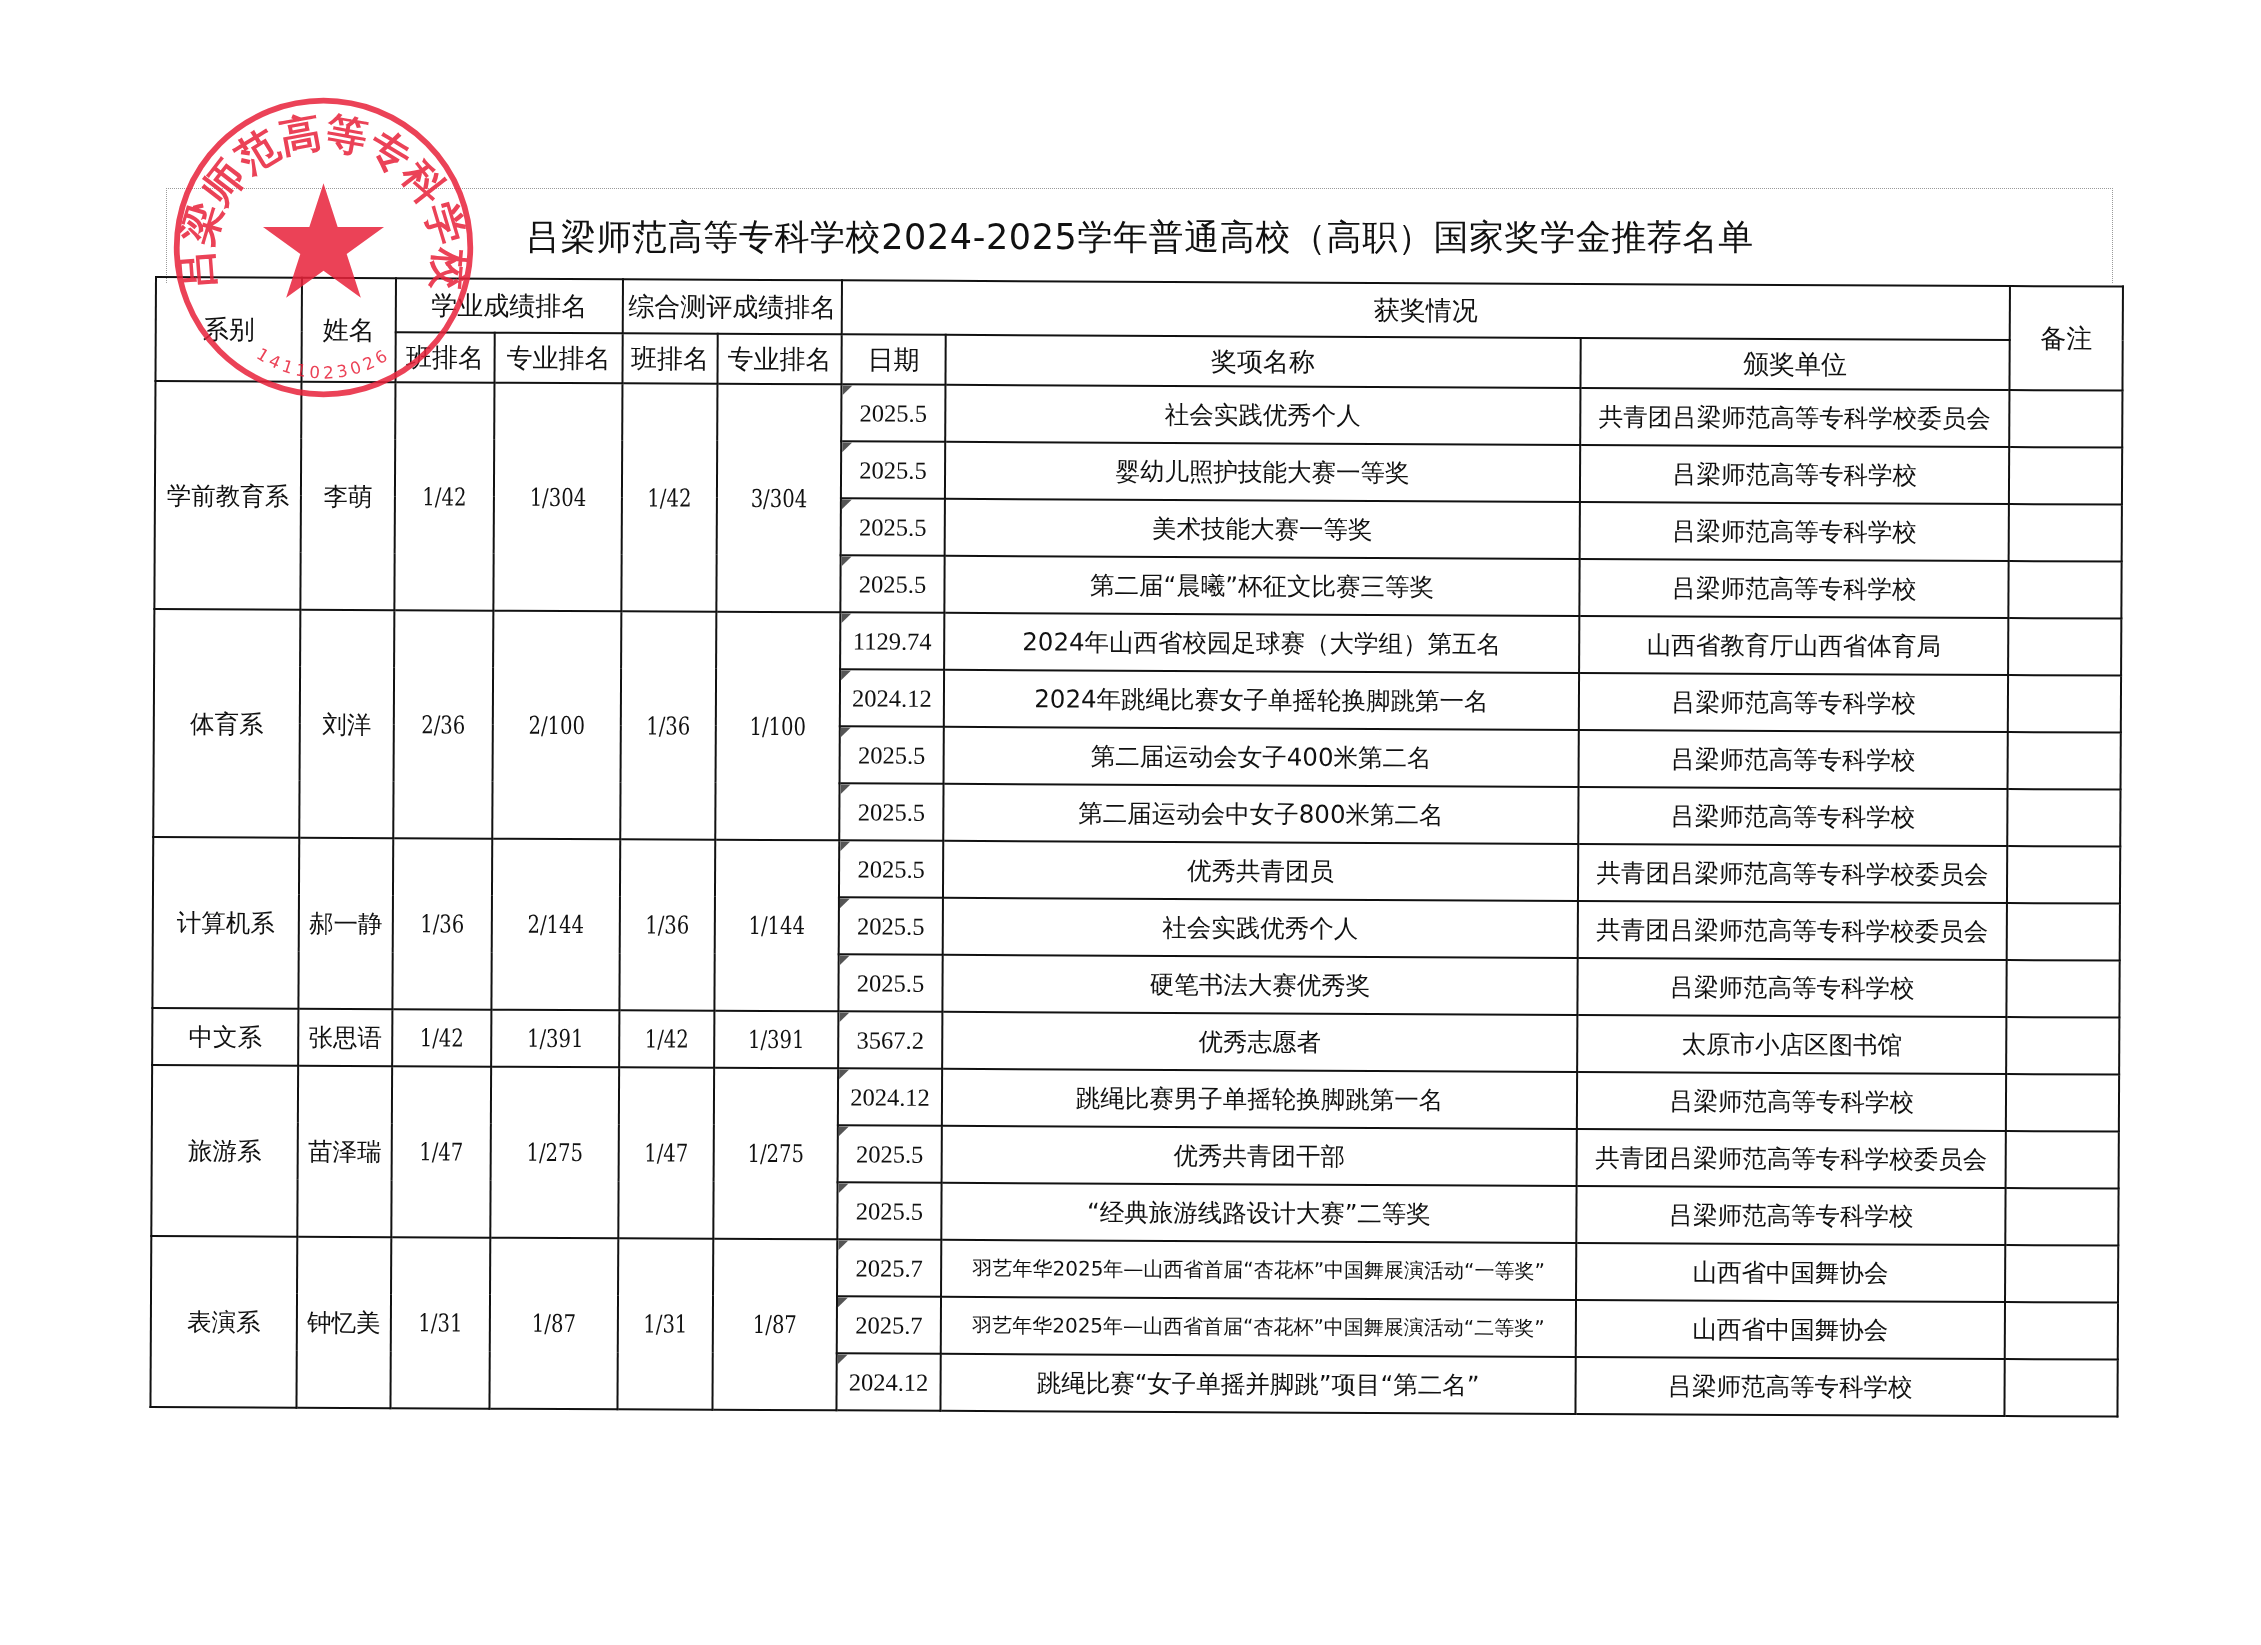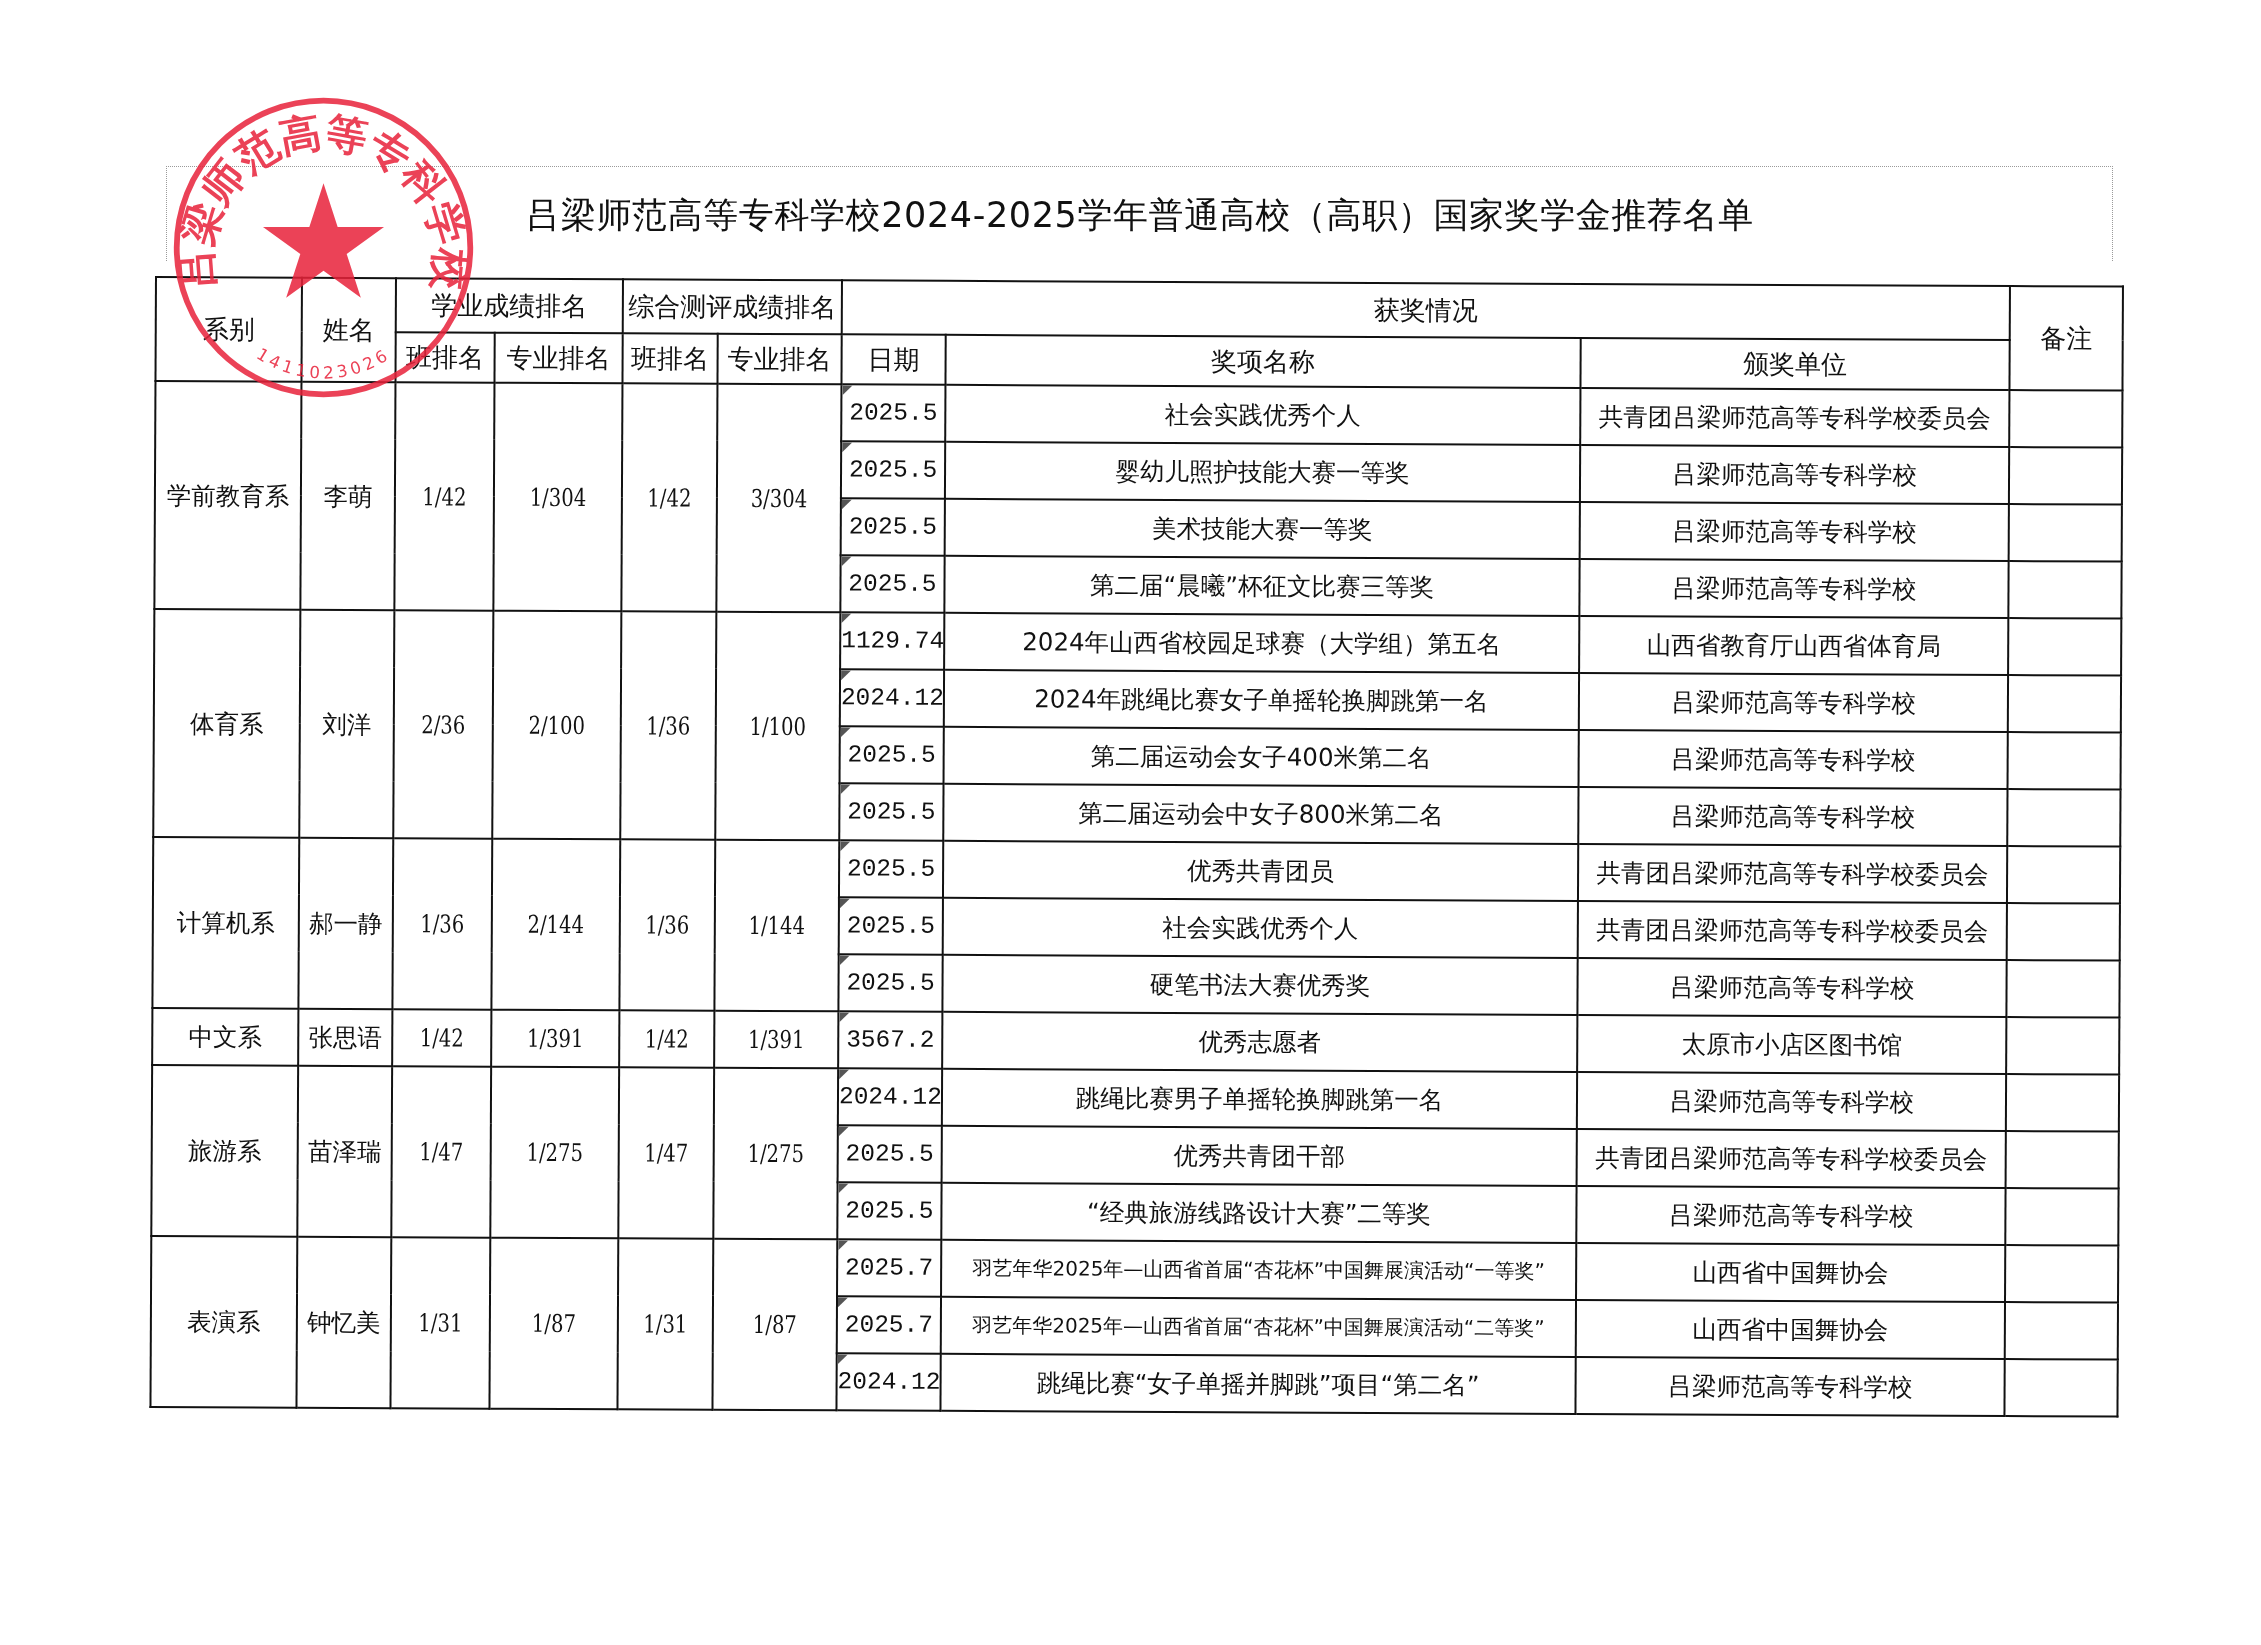--- a/index.html
+++ b/index.html
@@ -1,30 +1,30 @@
 <!DOCTYPE html>
 <html style="font-size:10.3px"><head>
 <meta charset="utf-8">
 <style>
   html, body { margin: 0; padding: 0; background: #ffffff; }
   body { width: 2261px; height: 1646px; position: relative; overflow: hidden;
          font-family: "DejaVu Serif", "Liberation Serif", serif; color: #111; }
-  .title-box { position: absolute; left: 166px; top: 166px; width: 1947px; height: 95px;
+  .title-box { position: absolute; left: 166px; top: 188px; width: 1947px; height: 95px;
                border-top: 1.3px dotted #9a9a9a; border-left: 1.3px dotted #9a9a9a; border-right: 1.3px dotted #9a9a9a; box-sizing: border-box; }
   .title { position: absolute; left: 0; right: 0; top: 24.5px; text-align: center;
            font-size: 35px; letter-spacing: 0.6px; font-family: "DejaVu Sans", "Liberation Sans", sans-serif; }
   table.sheet { position: absolute; left: 155px; top: 276px; width: 1967px; border-collapse: collapse;
                 table-layout: fixed; transform: rotate(0.28deg); transform-origin: 0 0; }
   table.sheet td, table.sheet th { border: 2.6px solid #111; text-align: center; vertical-align: middle;
                 font-weight: normal; padding: 0; overflow: hidden; white-space: nowrap; position: relative; }
   table.sheet th { font-family: "DejaVu Sans", "Liberation Sans", sans-serif; font-size: 26px; }
   table.sheet td { font-size: 24.5px; }
   td.cjk { font-family: "DejaVu Sans", "Liberation Sans", sans-serif; font-size: 24.5px; }
   td.num { font-family: "DejaVu Serif", "Liberation Serif", serif; font-size: 26px; transform: scaleX(0.8); }
-  td.date { font-family: Liberation Mono, monospace; font-size: 24.5px; }
+  td.date { font-family: Liberation Serif, serif; font-size: 24.5px; }
   td.date .tri { position: absolute; left: 0; top: 0; width: 0; height: 0;
                  border-top: 10.3px solid #555; border-right: 10.3px solid transparent; }
   td.award { font-family: "DejaVu Sans", "Liberation Sans", sans-serif; font-size: 24.5px; padding-top: 14px; }
   td.award.small { font-size: 20px; }
   td.issuer { font-family: "DejaVu Sans", "Liberation Sans", sans-serif; font-size: 24.5px; }
   tr.r { height: 57px; }
   .seal { position: absolute; left: 169px; top: 93px; width: 309px; height: 309px; pointer-events: none; opacity: 0.85; }
 </style>
 </head>
 <body>

